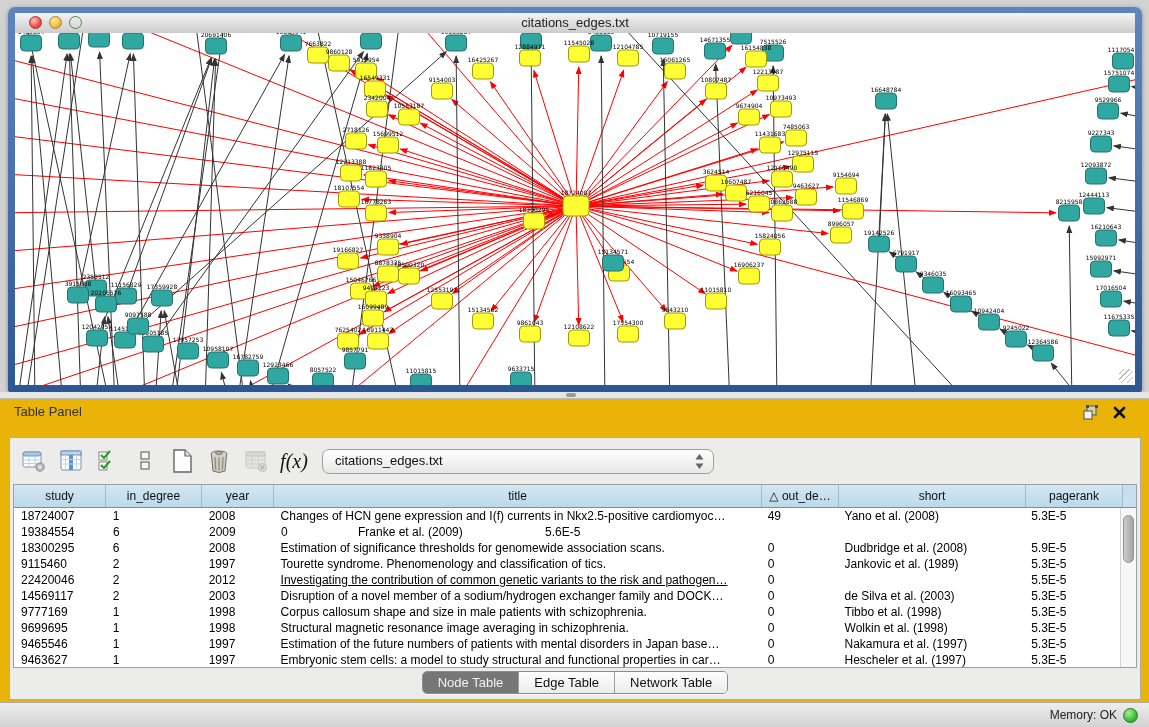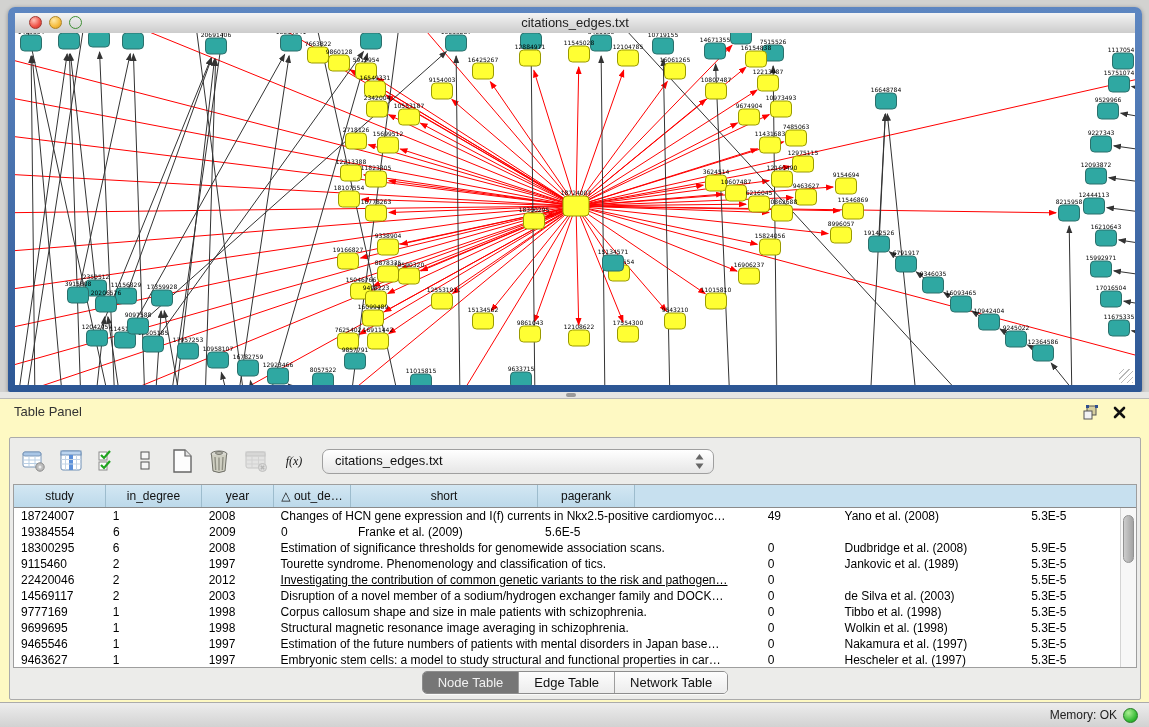--- a/index.html
+++ b/index.html
@@ -21,30 +21,30 @@
   .canvas svg{display:block;}
   .canvas svg text{font-family:"DejaVu Sans",sans-serif;}
   .resize-grip{position:absolute;right:2px;bottom:2px;width:14px;height:14px;
     background:repeating-linear-gradient(135deg,transparent,transparent 3px,#b9b9b9 3px,#b9b9b9 4px);}
 
   
   .splitter{position:absolute;top:392px;left:0;width:1149px;height:6px;background:#e6e6e4;}
   .splitter-handle{position:absolute;left:566px;top:1px;width:10px;height:4px;background:#9a9a9a;border-radius:2px;}
 
   
-  .table-panel{position:absolute;top:398px;left:0;width:1149px;height:305px;background:#fef9c3;border-top:1px solid #b9b9b9;}
+  .table-panel{position:absolute;top:398px;left:0;width:1149px;height:305px;background:#eab308;border-top:1px solid #b9b9b9;}
   .panel-title{position:absolute;left:14px;top:5px;font-size:13px;color:#333;}
   .panel-icons{position:absolute;right:22px;top:6px;display:flex;gap:14px;align-items:center;}
   .panel-icons .ibtn{width:15px;height:15px;cursor:default;}
 
   .panel-box{position:absolute;left:9px;right:8px;top:38px;bottom:4px;background:#ececea;
     border:1px solid #ababab;border-radius:2px;}
   .toolbar{position:absolute;left:10px;top:4px;height:38px;display:flex;align-items:center;gap:9px;}
   .tbtn{width:28px;height:28px;display:flex;align-items:center;justify-content:center;}
-  .fx{font-family:"Liberation Serif",serif;font-style:italic;font-size:12px;color:#111;width:30px;text-align:center;}
+  .fx{font-family:"Liberation Serif",serif;font-style:italic;font-size:20px;color:#111;width:30px;text-align:center;}
   .dropdown{position:relative;width:390px;height:23px;margin-left:4px;
     background:linear-gradient(#ffffff,#e6e6e6);border:1px solid #9f9f9f;border-radius:7px;}
   .dropdown .val{position:absolute;left:12px;top:3px;font-size:13px;color:#111;}
   .dropdown .spin{position:absolute;right:9px;top:4px;}
 
   .grid{position:absolute;left:3px;right:3px;top:46px;bottom:31px;background:#fff;border:1px solid #9e9e9e;overflow:hidden;}
   .thead{display:flex;height:22px;background:#c7e0ef;border-bottom:1px solid #8a8a8a;}
   .th{box-sizing:border-box;height:22px;line-height:22px;text-align:center;font-size:12px;color:#111;
     border-right:1px solid #9dbccd;background:linear-gradient(#d3e7f3,#bcd9ea);overflow:hidden;white-space:nowrap;}
   .tbody{position:absolute;left:0;top:23px;right:15px;bottom:0;}
@@ -534,20 +534,21 @@
             </svg>
           </span>
         </div>
       </div>
 
       <div class="grid">
         <div class="thead">
             <div class="th" style="width: 92px;">study</div>
             <div class="th" style="width: 96px;">in_degree</div>
             <div class="th" style="width: 72px;">year</div>
+            <div class="th" style="width: 488px;">title</div>
             <div class="th" style="width: 77px;">△ out_de…</div>
             <div class="th" style="width: 187px;">short</div>
             <div class="th" style="width: 97px;">pagerank</div>
           </div>
         <div class="tbody">
             <div class="tr">
               <div class="td" style="width: 92px;">18724007</div>
               <div class="td" style="width: 96px;">1</div>
               <div class="td" style="width: 72px;">2008</div>
               <div class="td" style="width: 488px;">Changes of HCN gene expression and I(f) currents in Nkx2.5-positive cardiomyoc…</div>

